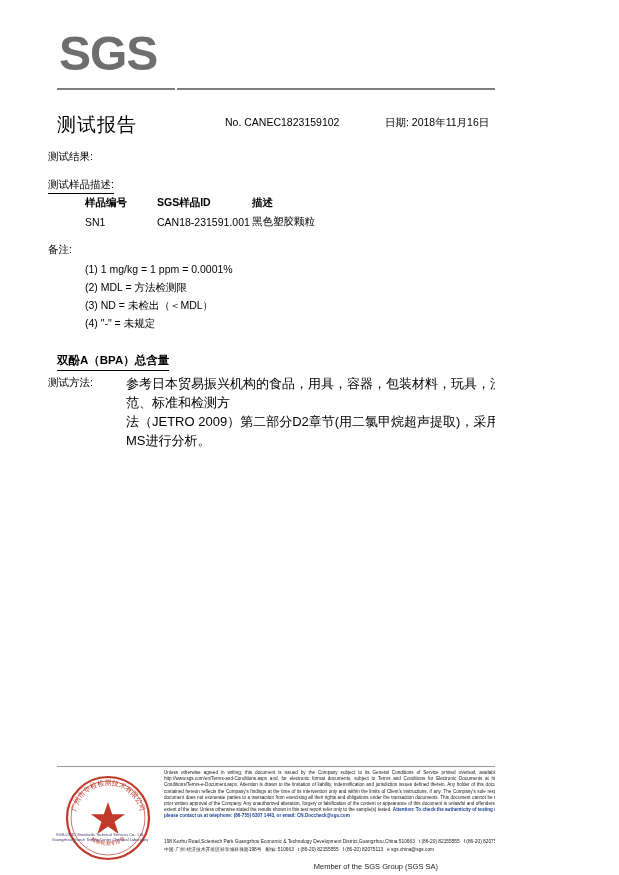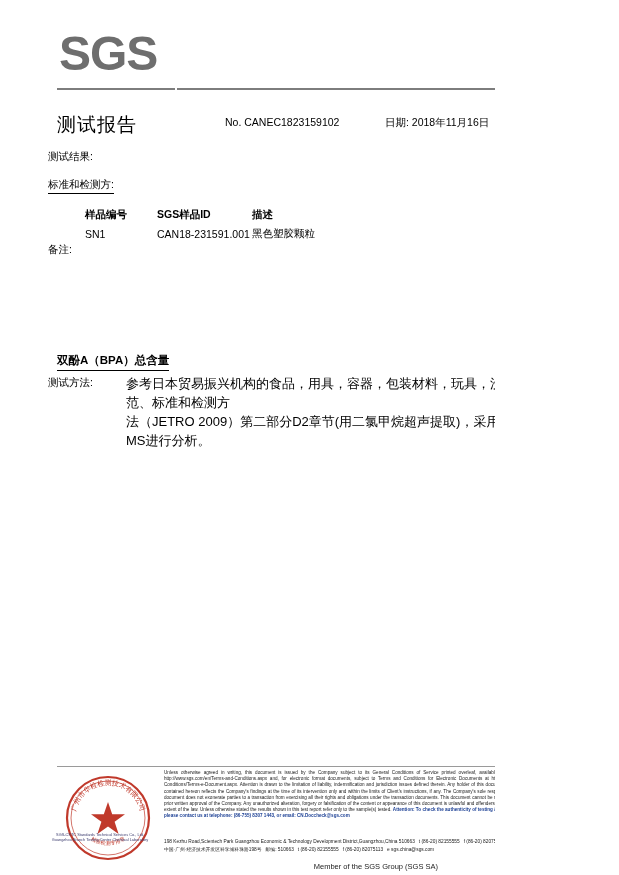--- a/index.html
+++ b/index.html
@@ -95,21 +95,21 @@
     white-space: nowrap;
   }
   .underline {
     border-bottom: 1px solid #000;
     padding-bottom: 1px;
   }
 
   .tbl-sample {
     position: absolute;
     left: 85px;
-    top: 208px;
+    top: 196px;
     font-size: 10.5px;
     border-collapse: collapse;
   }
   .tbl-sample th {
     font-weight: bold;
     text-align: left;
     padding: 0 0 5px 0;
     font-size: 10.5px;
     white-space: nowrap;
   }
@@ -262,40 +262,46 @@
     </div>
     <div class="doc-date">
       <span>日期:</span>
       <span>2018年11月16日</span>
     </div>
     <div class="doc-page">第2页,共3页</div>
   </div>
 
   <div class="label-line" style="left:48px; top:150px;">测试结果:</div>
 
-  <div class="label-line underline" style="left:48px; top:178px;">标准和检测方:</div>
+  <div class="label-line underline" style="left:48px; top:178px;">测试样品描述:</div>
 
   <table class="tbl-sample">
     <thead>
       <tr>
         <th class="col-no">样品编号</th>
         <th class="col-id">SGS样品ID</th>
         <th class="col-desc">描述</th>
       </tr>
     </thead>
     <tbody>
       <tr>
         <td>SN1</td>
         <td>CAN18-231591.001</td>
         <td>黑色塑胶颗粒</td>
       </tr>
     </tbody>
   </table>
 
   <div class="label-line" style="left:48px; top:243px;">备注:</div>
+  <div class="notes">
+    <div>(1) 1 mg/kg = 1 ppm = 0.0001%</div>
+    <div>(2) MDL = 方法检测限</div>
+    <div>(3) ND = 未检出（＜MDL）</div>
+    <div>(4) "-" = 未规定</div>
+  </div>
 
   <div class="section-head">双酚A（BPA）总含量</div>
   <div class="method-label">测试方法:</div>
   <div class="method-body">
     <div>参考日本贸易振兴机构的食品，用具，容器，包装材料，玩具，洗涤剂规范、标准和检测方</div>
     <div>法（JETRO 2009）第二部分D2章节(用二氯甲烷超声提取)，采用HPLC-MS进行分析。</div>
   </div>
 
 
   <div class="footer-rule"></div>

